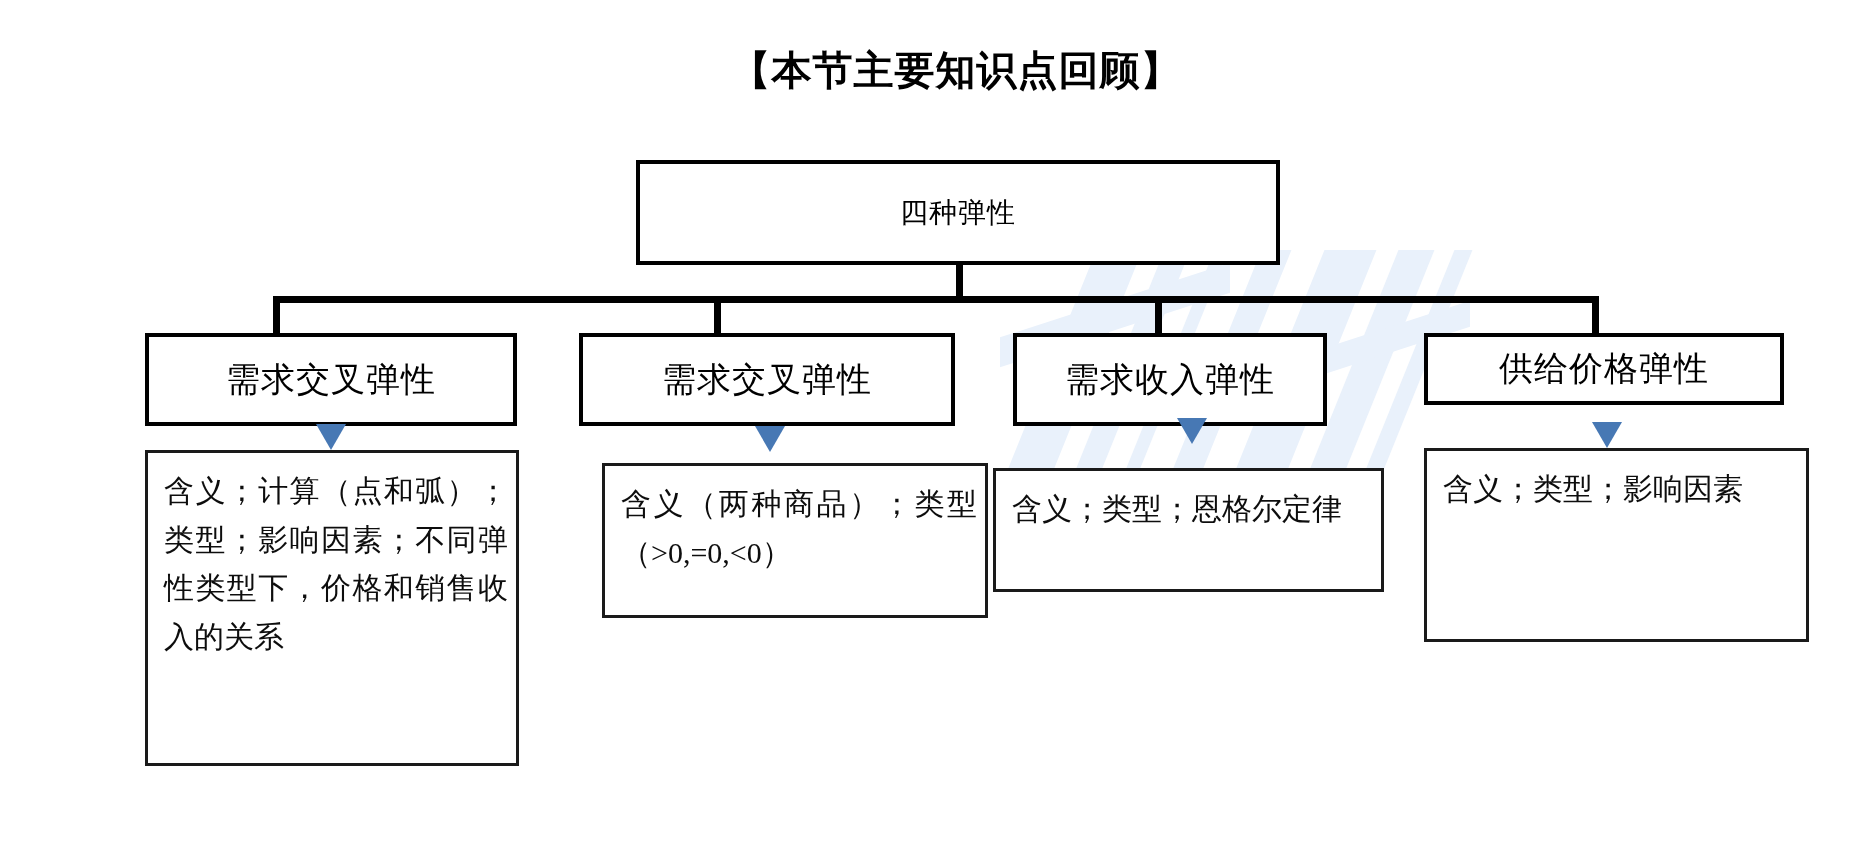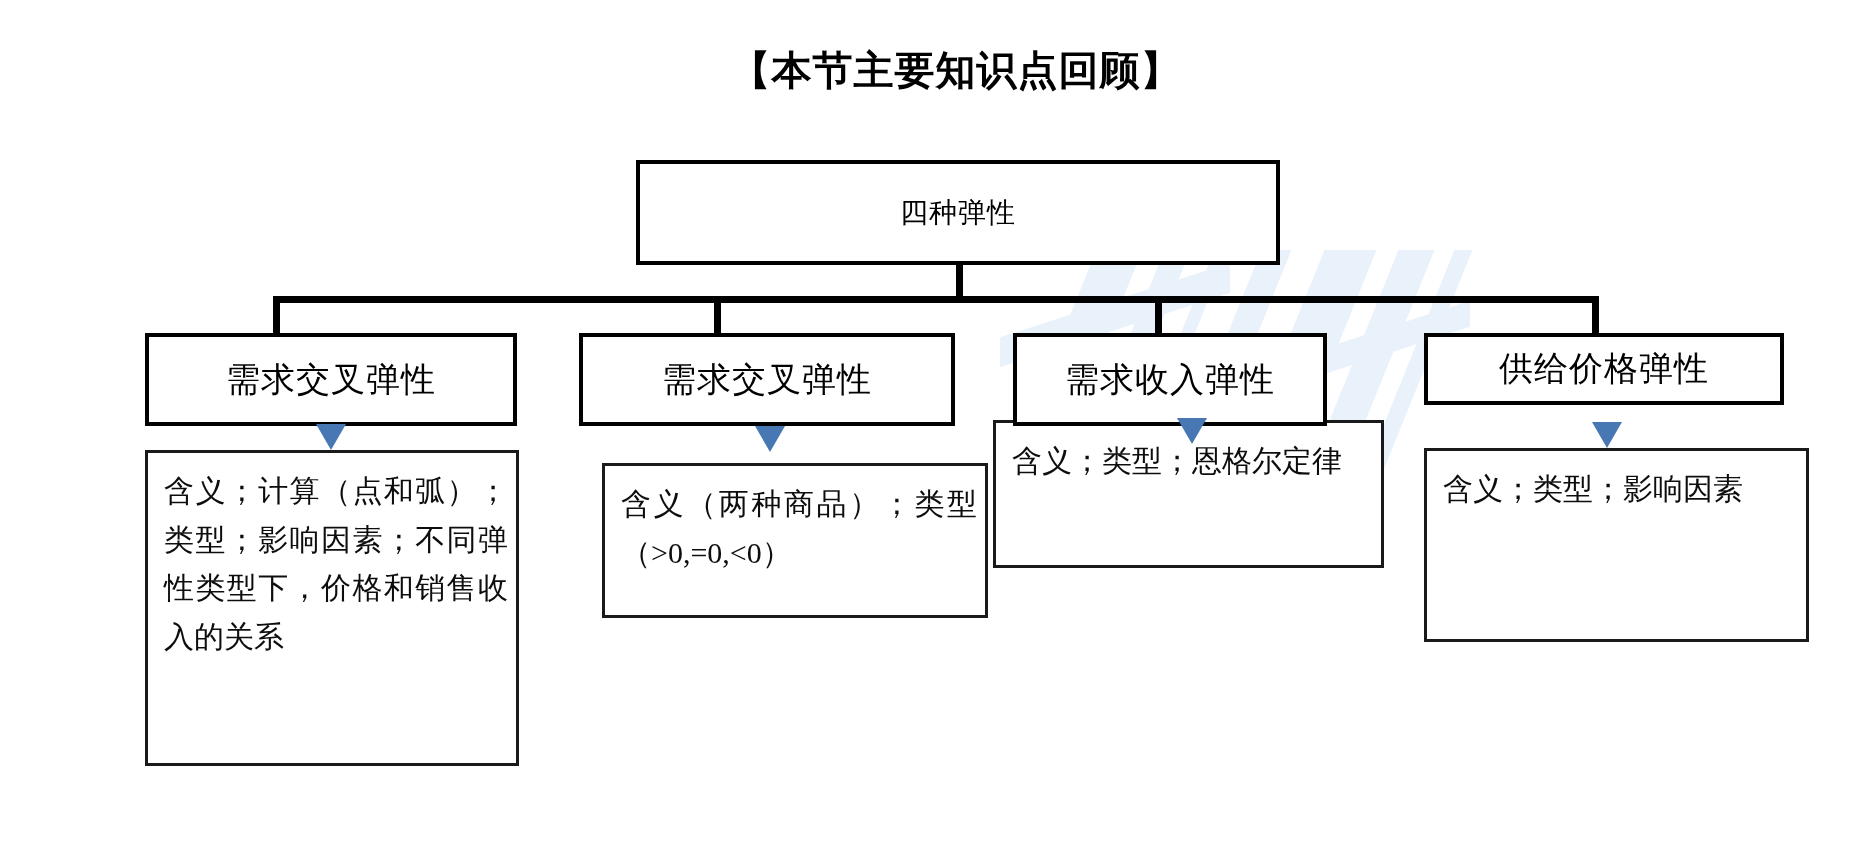--- a/index.html
+++ b/index.html
@@ -145,21 +145,21 @@
   </div>
   <div class="arrow-down" style="left:755px; top:426px;"></div>
   <div class="detail-box" style="left:584px; top:463px; width:386px; height:155px;margin-left:18px;">
     <div class="detail-text">含义（两种商品）；类型（&gt;0,=0,&lt;0）</div>
   </div>
 
   <div class="node-box" style="left:1013px; top:333px; width:314px; height:93px;">
     <span class="node-label">需求收入弹性</span>
   </div>
   <div class="arrow-down" style="left:1177px; top:418px;"></div>
-  <div class="detail-box" style="left:993px; top:420px; width:391px; height:148px;">
+  <div class="detail-box" style="left:993px; top:468px; width:391px; height:124px;">
     <div class="detail-text">含义；类型；恩格尔定律</div>
   </div>
 
   <div class="node-box" style="left:1424px; top:333px; width:360px; height:72px;">
     <span class="node-label">供给价格弹性</span>
   </div>
   <div class="arrow-down" style="left:1592px; top:422px;"></div>
   <div class="detail-box" style="left:1424px; top:448px; width:385px; height:194px;">
     <div class="detail-text">含义；类型；影响因素</div>
   </div>

